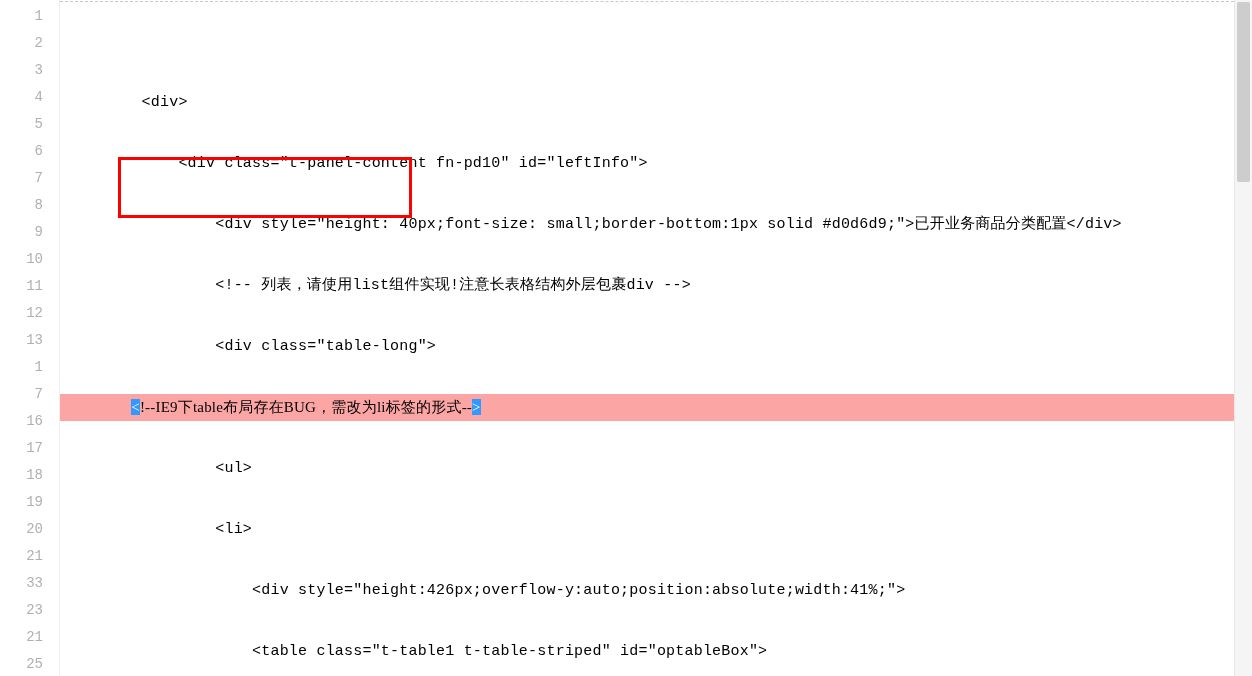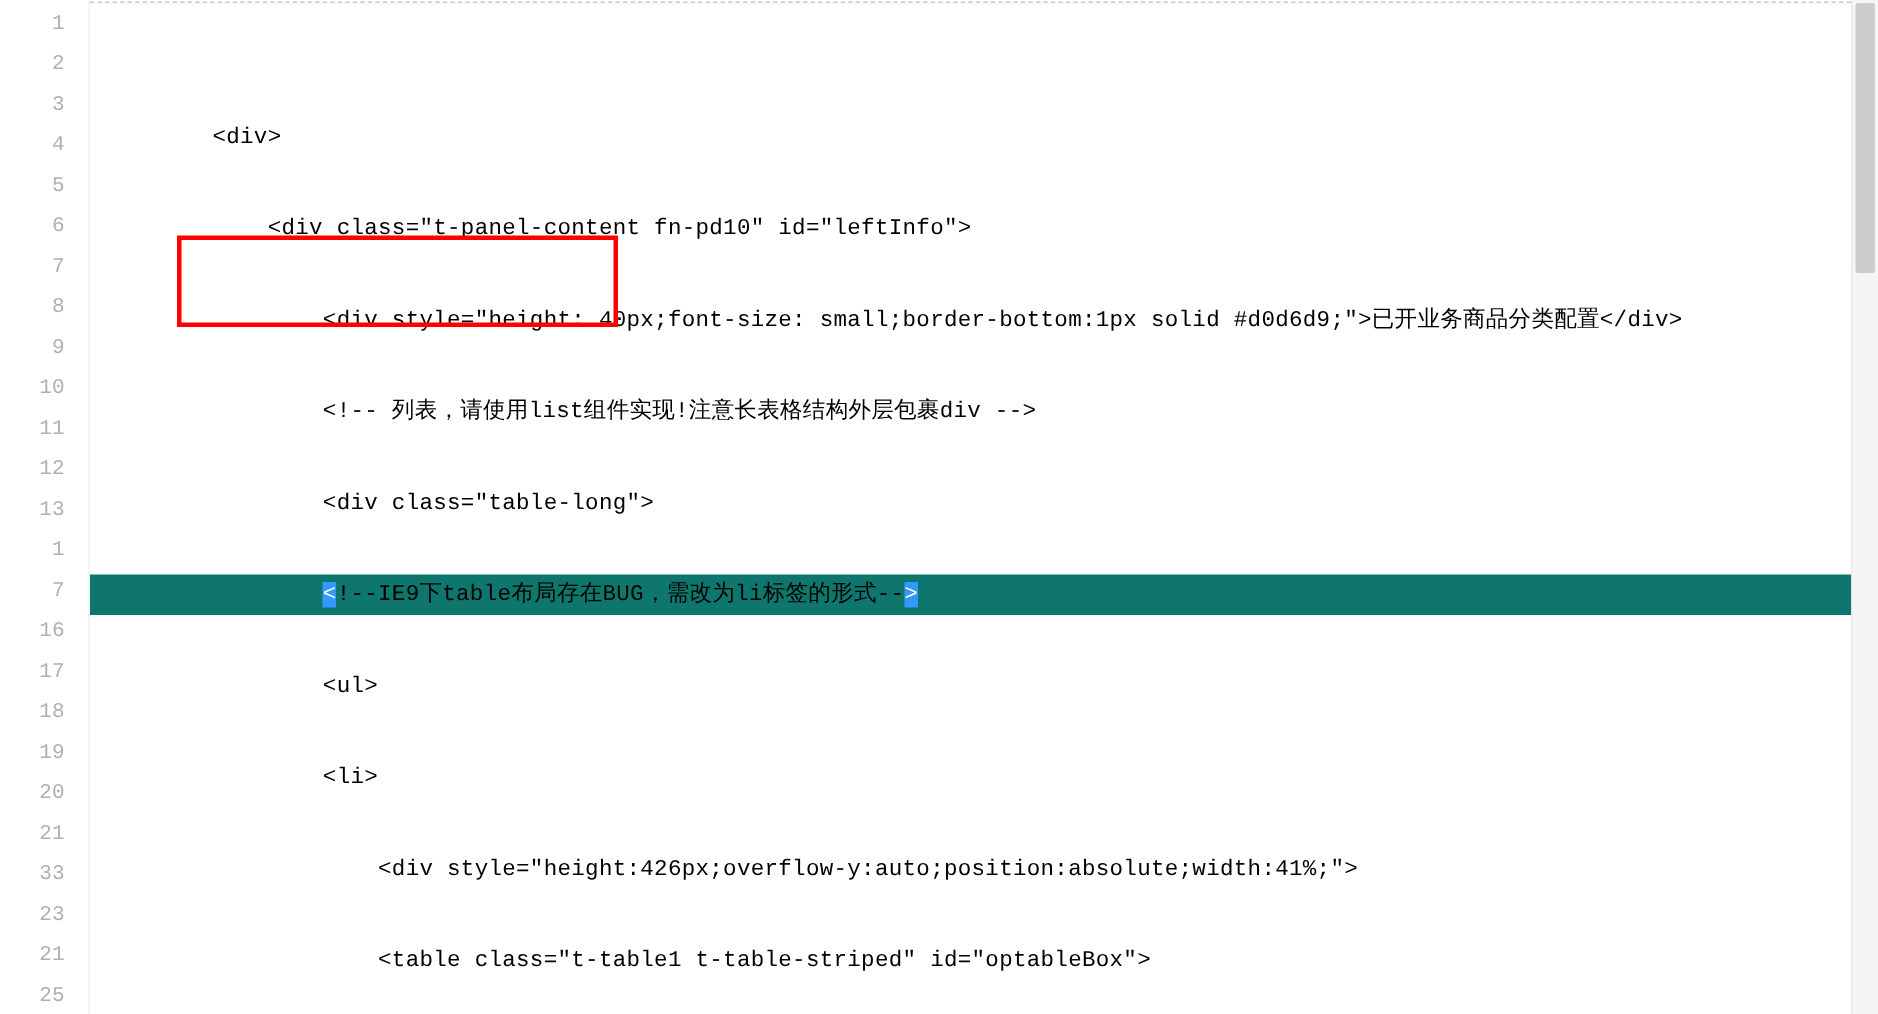--- a/index.html
+++ b/index.html
@@ -29,34 +29,35 @@
     user-select: none;
     font-family: Consolas, "Courier New", monospace;
     font-size: 14px;
   }
   .gutter .ln {
     height: 27px;
     line-height: 27px;
   }
   .code {
     flex: 1;
-    padding-top: 10px;
+    padding-top: 21px;
     position: relative;
     font-family: "NSimSun", "SimSun", "宋体", "Courier New", monospace;
     white-space: pre;
     letter-spacing: 0.2px;
   }
   .code-line {
     height: 27px;
     line-height: 27px;
     padding-left: 8px;
     position: relative;
   }
   .code-line.highlight {
-    background: #0f766e;
+    background: #fca5a5;
+    font-family: Liberation Serif, serif;
   }
   .scrollbar {
     position: absolute;
     right: 0;
     top: 0;
     width: 18px;
     height: 100%;
     background: #f5f5f5;
     border-left: 1px solid #e8e8e8;
   }

